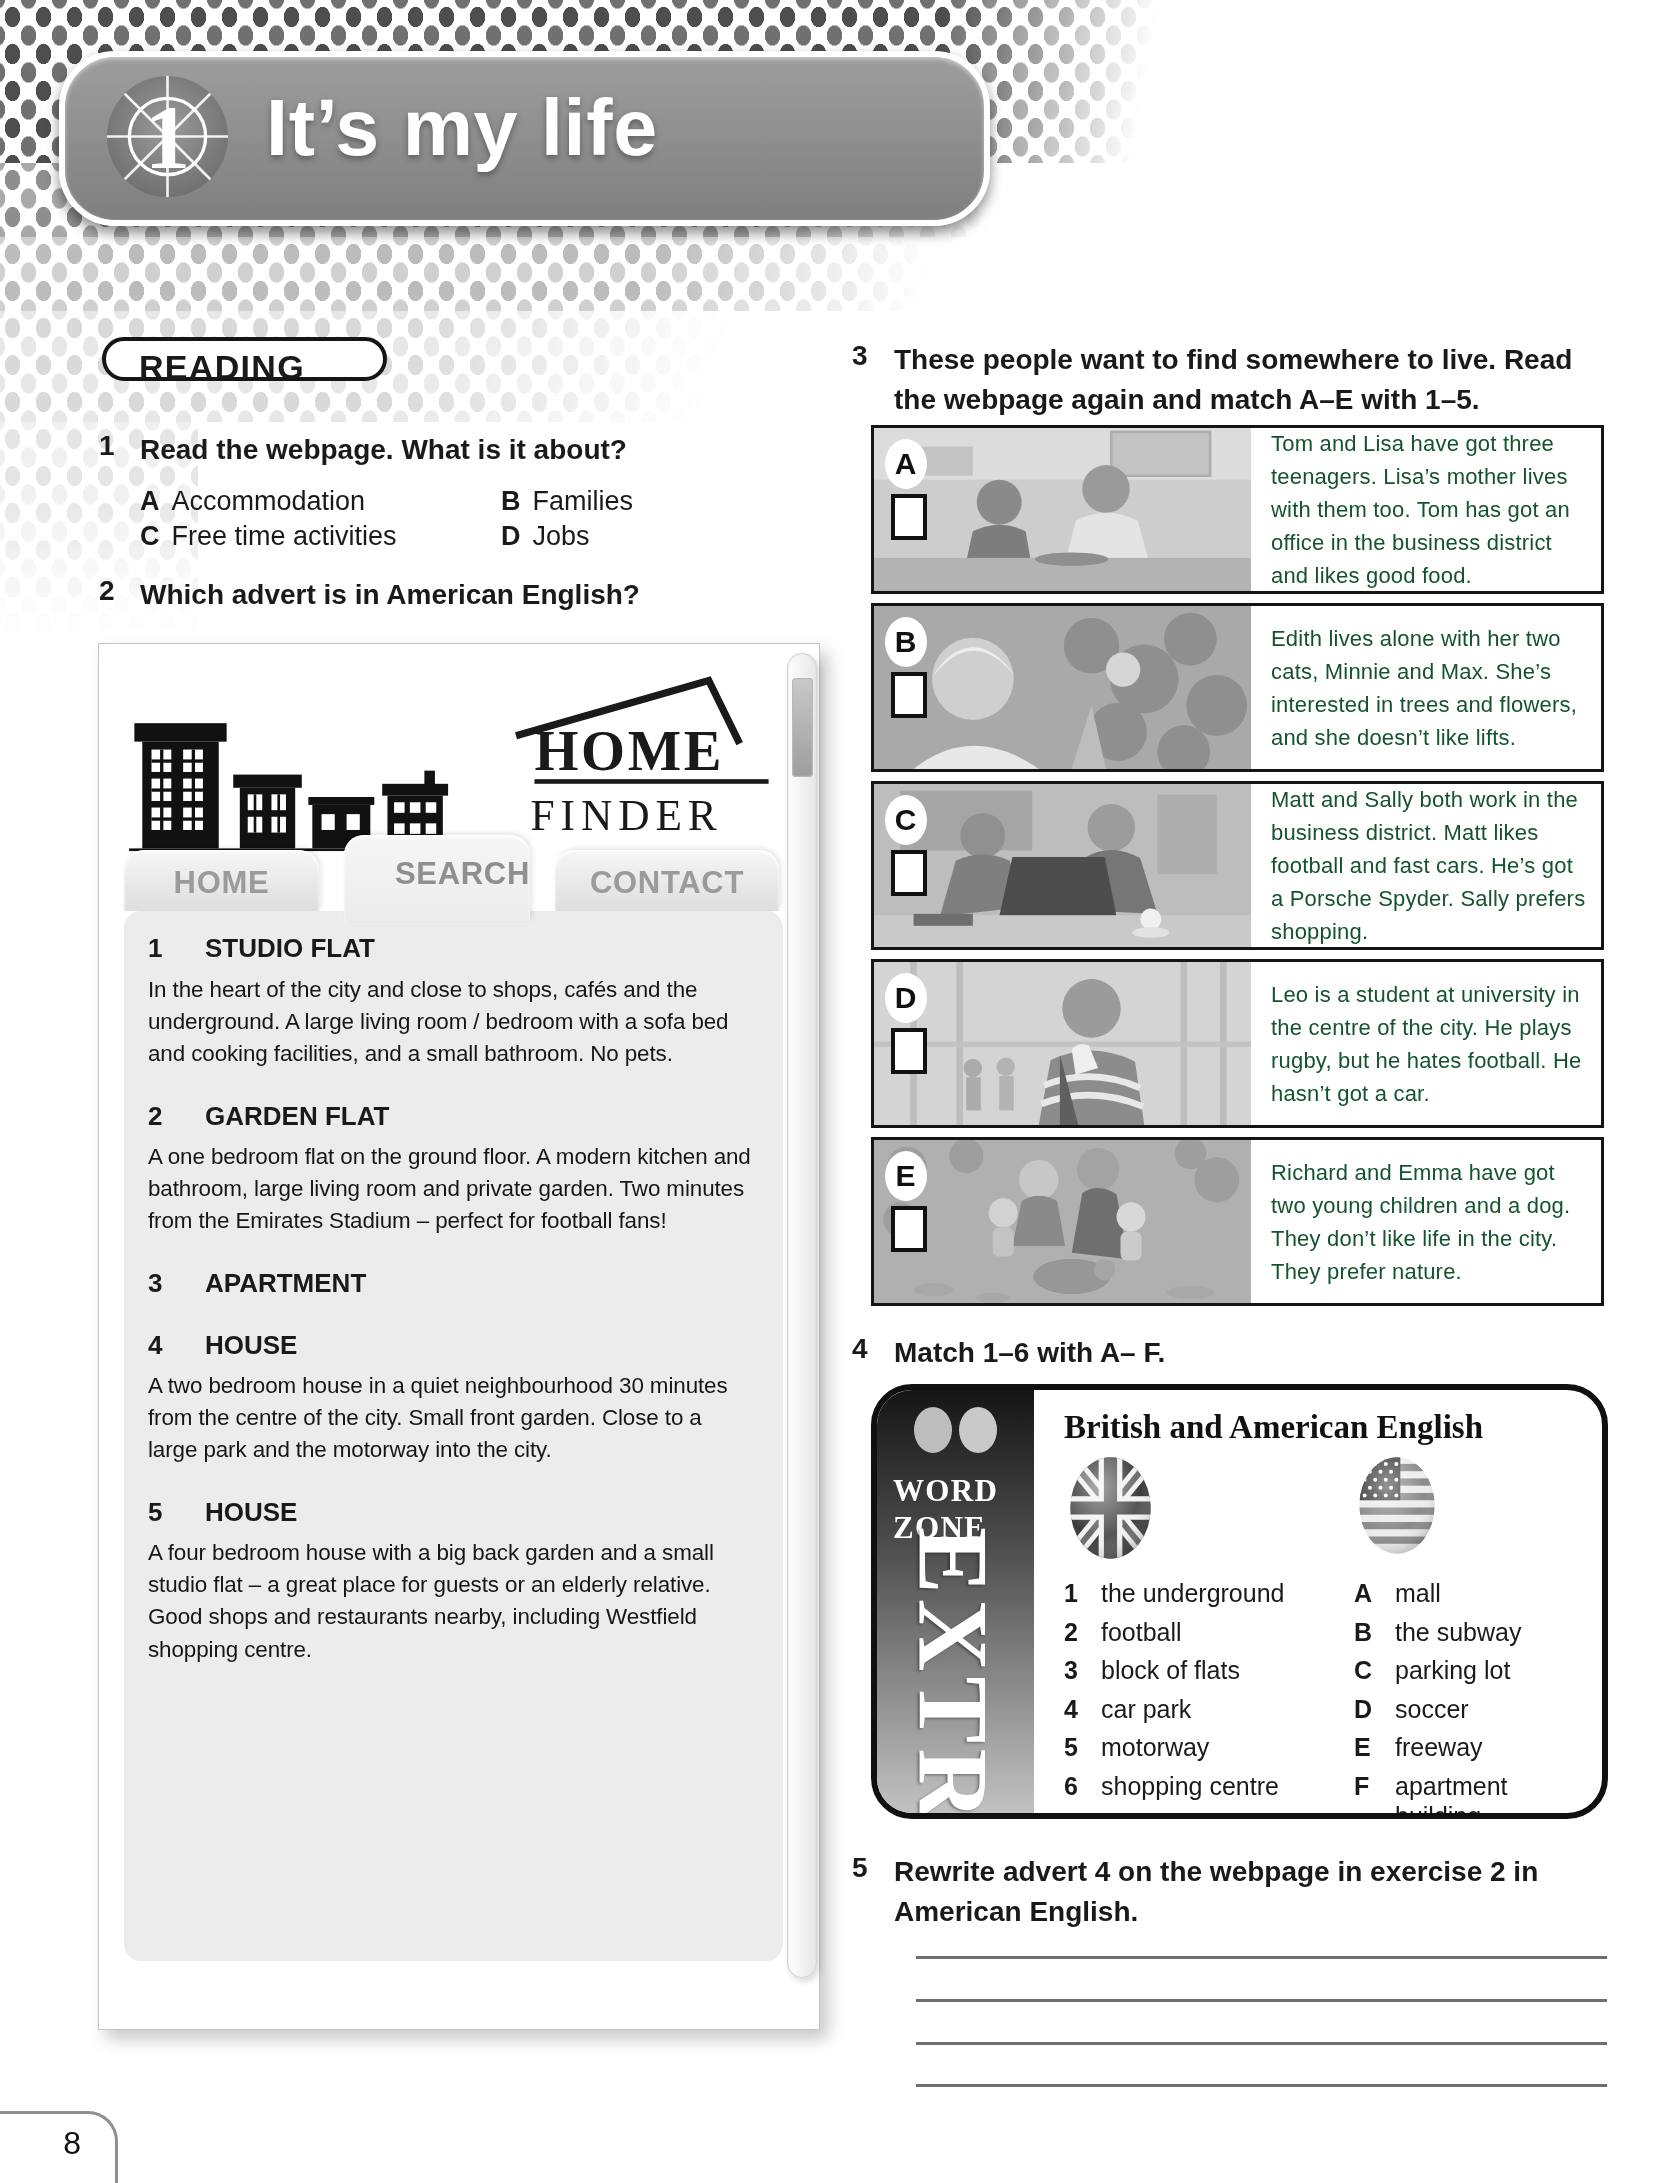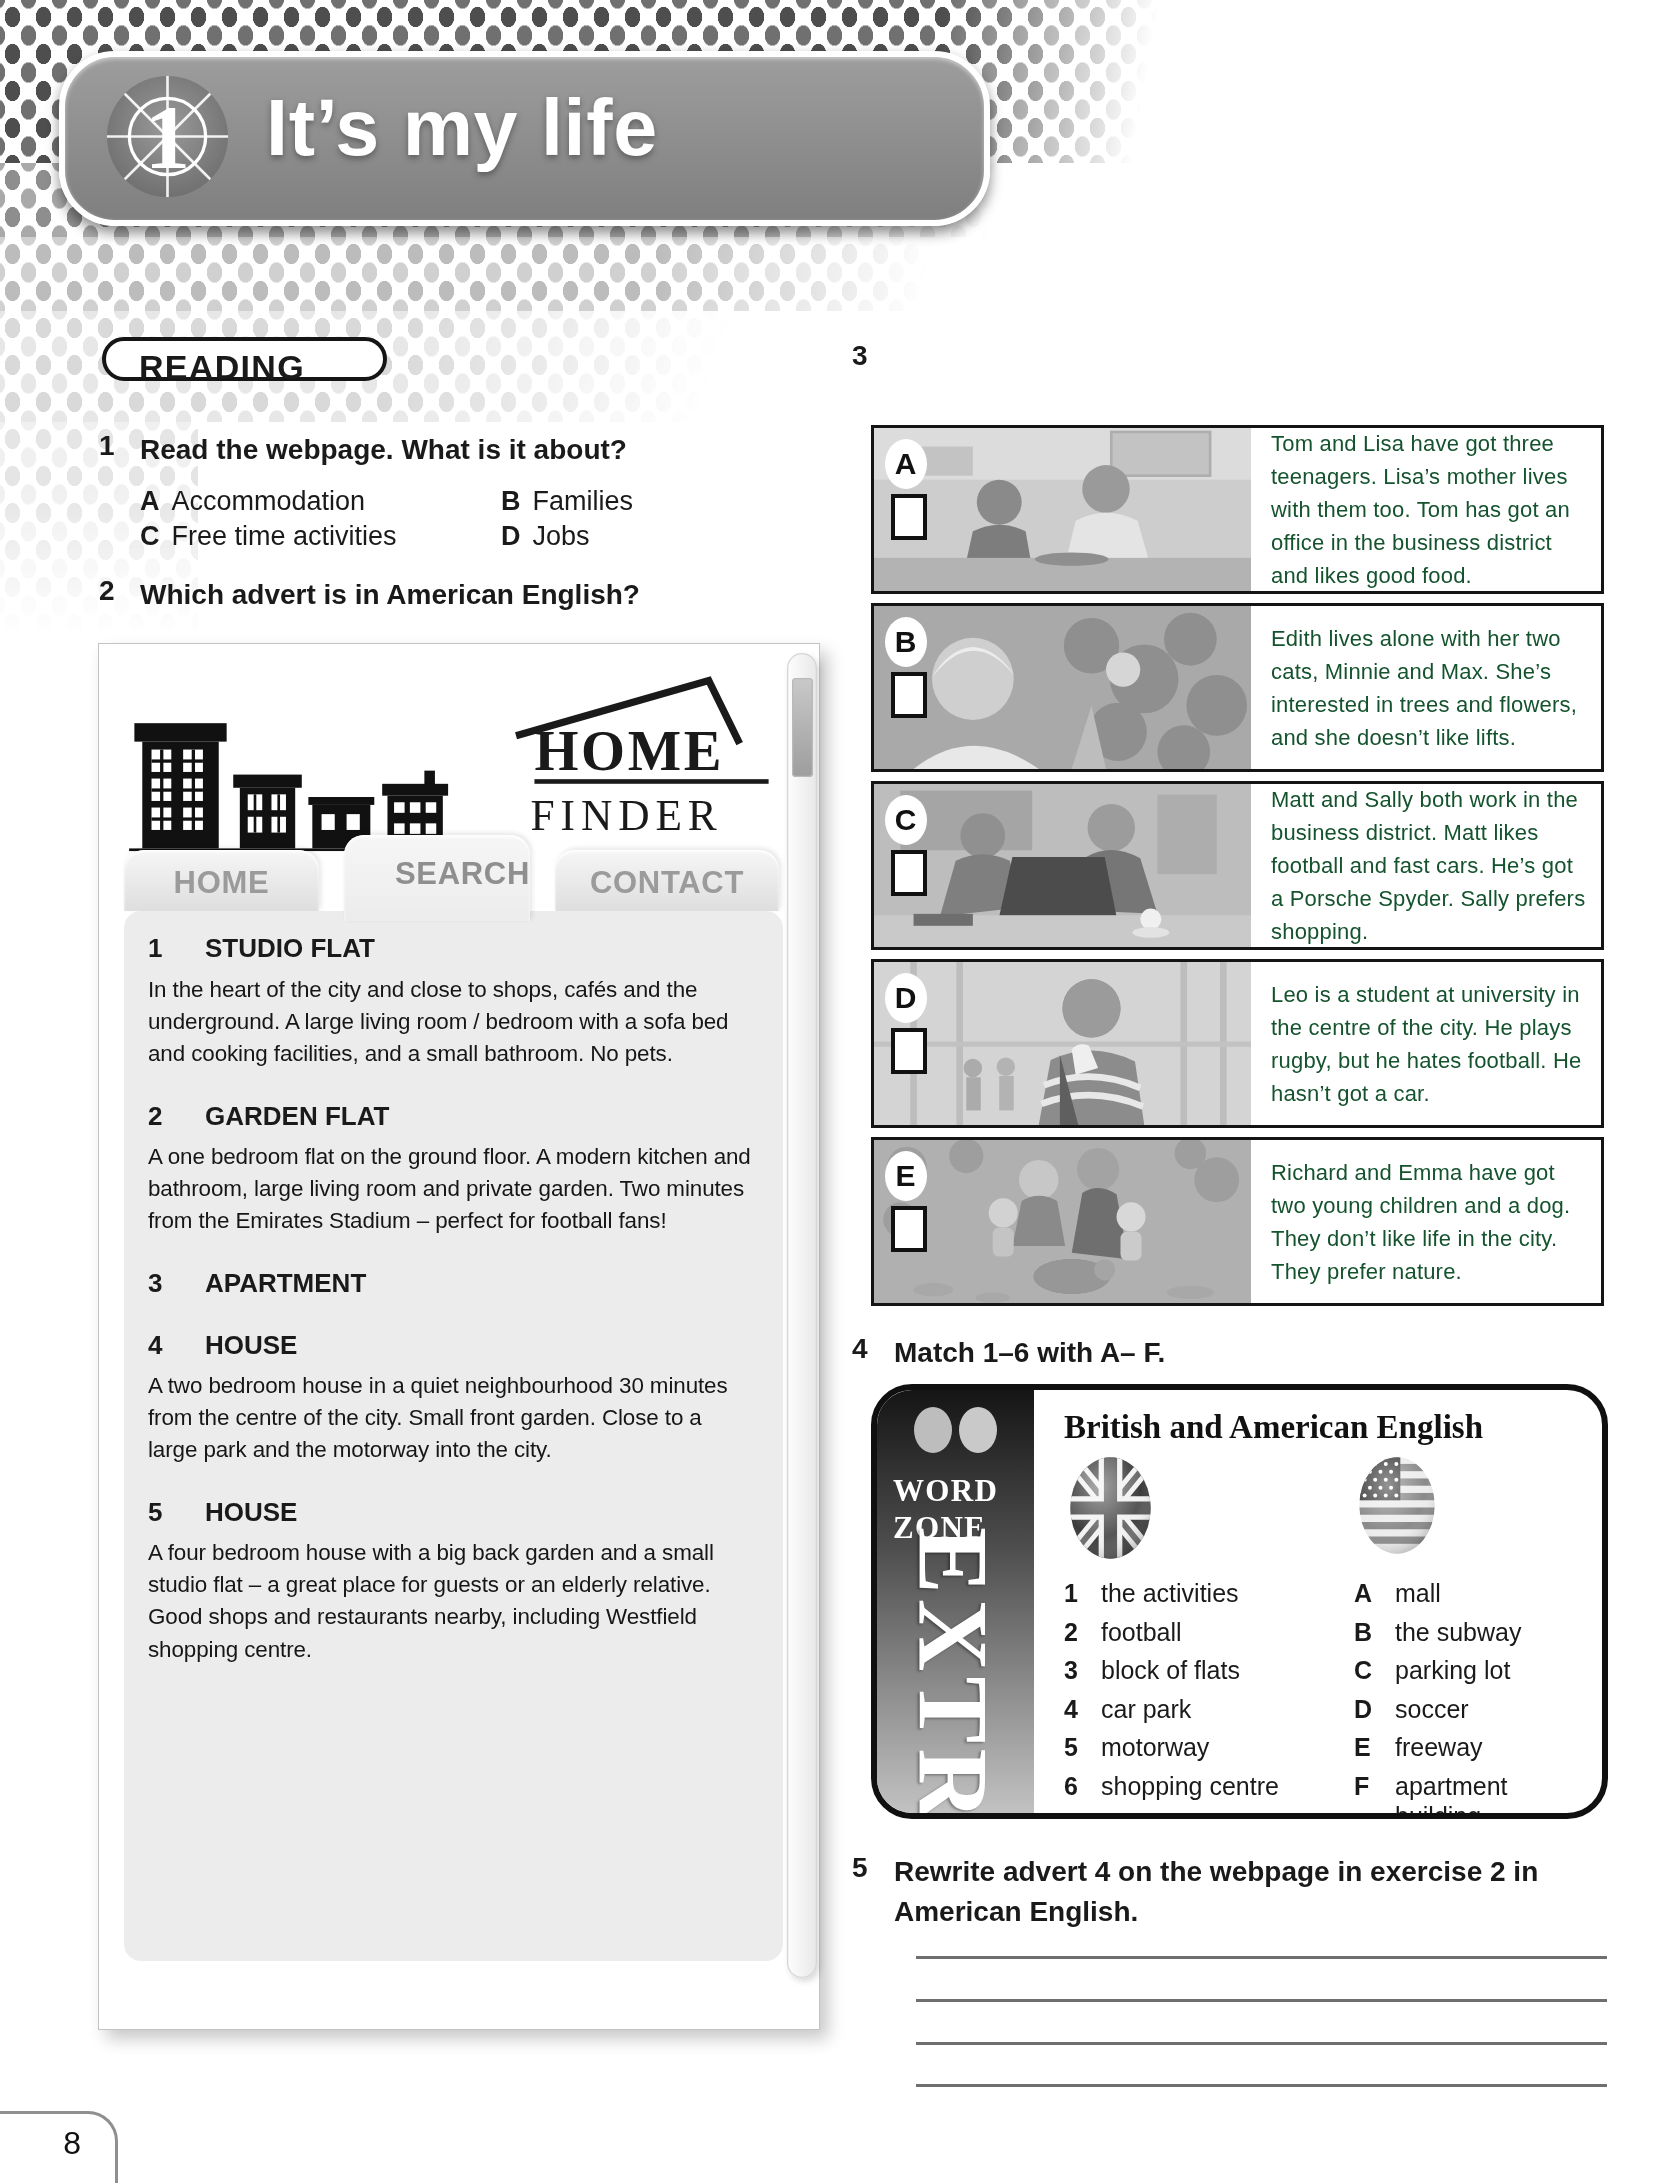--- a/index.html
+++ b/index.html
@@ -281,20 +281,21 @@
         <div class="ad-head">
             <span class="ad-num">5</span>
             <span>HOUSE</span>
           </div>
         <p class="ad-body">A four bedroom house with a big back garden and a small studio flat – a great place for guests or an elderly relative. Good shops and restaurants nearby, including Westfield shopping centre.</p>
       </div>
     </div>
   </div>
 
   <div class="exnum" style="left:852px;top:340px;">3</div>
+  <div class="exprompt" style="left:894px;top:340px;width:715px;">These people want to find somewhere to live. Read the webpage again and match A–E with 1–5.</div>
 
   <div class="match-row" style="top:425px;">
     <div class="row-photo">
       <svg viewBox="0 0 572 246" preserveAspectRatio="none">
         <rect width="572" height="246" fill="#cdcdcd"></rect>
         <rect x="0" y="0" width="572" height="78" fill="#dcdcdc"></rect>
         <rect x="360" y="6" width="150" height="66" fill="#c3c3c3" stroke="#aeaeae" stroke-width="4"></rect>
         <rect x="30" y="28" width="120" height="44" fill="#c3c3c3"></rect>
         <circle cx="190" cy="112" r="34" fill="#8a8a8a"></circle>
         <path d="M130 246 L150 156 Q190 136 230 156 L246 246 Z" fill="#7d7d7d"></path>
@@ -525,21 +526,21 @@
                   <circle cx="58" cy="60" r="3"></circle>
               </g>
               <rect width="118" height="150" fill="url(#ussh)"></rect>
             </g>
           </svg>
         </span>
       </div>
       <div class="wz-list">
         <div class="wzrow">
           <span class="wznum">1</span>
-          <span class="wzbrit">the activities</span>
+          <span class="wzbrit">the underground</span>
           <span class="wzlet">A</span>
           <span class="wzamer">mall</span>
         </div>
         <div class="wzrow">
           <span class="wznum">2</span>
           <span class="wzbrit">football</span>
           <span class="wzlet">B</span>
           <span class="wzamer">the subway</span>
         </div>
         <div class="wzrow">

